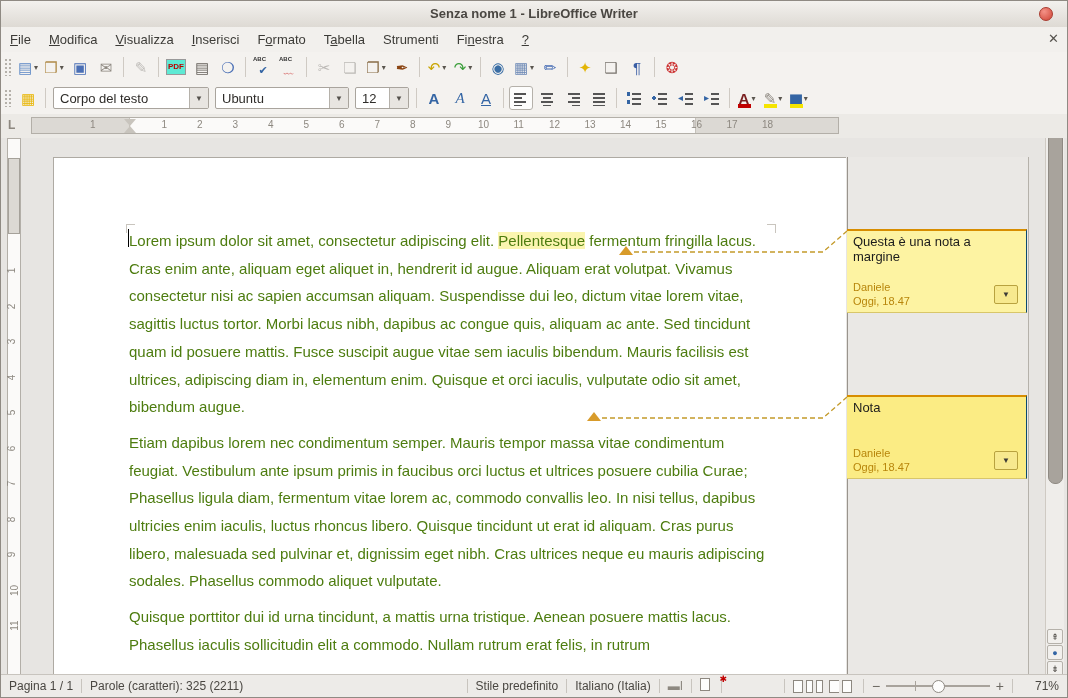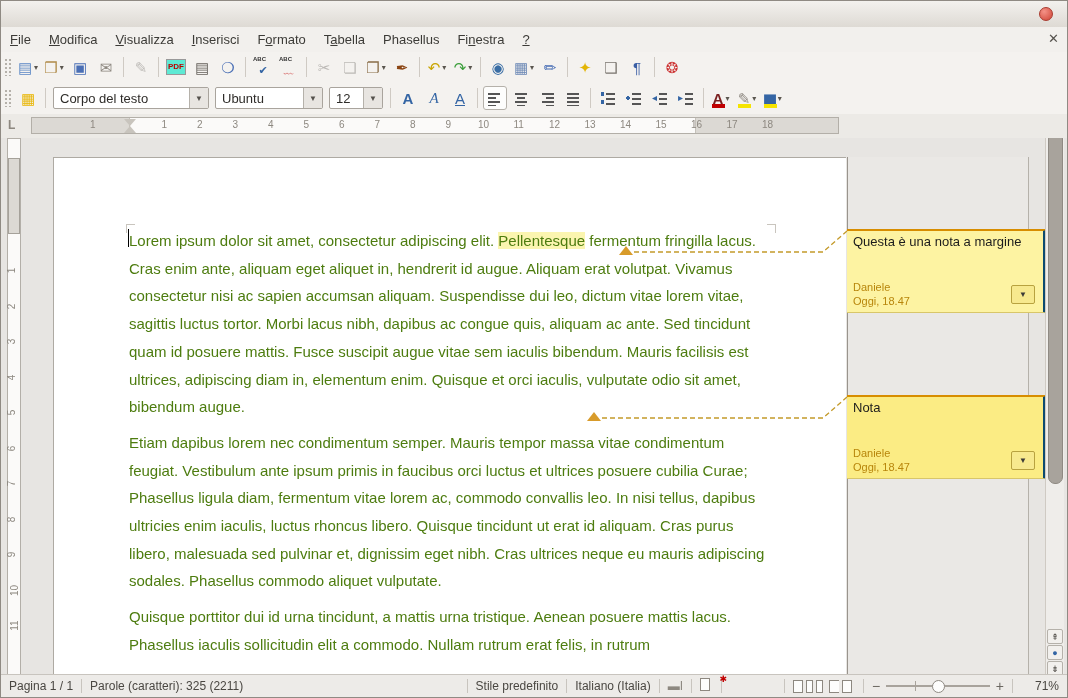--- a/index.html
+++ b/index.html
@@ -92,22 +92,22 @@
     border:1px solid #aeaaa3;border-right:none;box-sizing:border-box;}
   .textblock{position:absolute;left:75px;top:69px;width:645px;font-size:15px;line-height:27.7px;color:#4d7c0f;}
   .textblock p{margin:0 0 8px 0;}
   .hl{background:#fbf5b0;}
   .cursor{position:absolute;left:74px;top:71px;width:1px;height:18px;background:#000;}
   .corner{position:absolute;width:8px;height:8px;}
   .corner.tl{left:72px;top:66px;border-left:1px solid #c9c5be;border-top:1px solid #c9c5be;}
   .corner.tr{left:713px;top:66px;border-right:1px solid #c9c5be;border-top:1px solid #c9c5be;}
   .rail{position:absolute;left:846px;top:19px;width:182px;height:520px;background:#eae8e5;
     border-left:1px solid #99948d;border-right:1px solid #b5b1aa;box-sizing:border-box;}
-  .note{position:absolute;left:846px;width:202px;height:84px;box-sizing:border-box;
-    border-top:2px solid #d78d00;border-right:6px solid #0c4a6e;border-bottom:1px solid #d8c66a;padding:3px 6px;}
+  .note{position:absolute;left:846px;width:180px;height:84px;box-sizing:border-box;
+    border-top:2px solid #d78d00;border-right:1px solid #0c4a6e;border-bottom:1px solid #d8c66a;padding:3px 6px;}
   .note1{top:91px;background:#fdf3a2;}
   .note2{top:257px;background:#fbec84;}
   .note .ntext{font-size:13px;color:#1c1c1c;}
   .note .nmeta{position:absolute;left:6px;bottom:4px;font-size:11px;line-height:14px;color:#b8860b;}
   .note .nbtn{position:absolute;right:8px;bottom:8px;width:22px;height:17px;background:#f7e98e;
     border:1px solid #b8a23f;border-radius:2px;display:flex;align-items:center;justify-content:center;
     font-size:8px;color:#3c3b37;}
   .overlay{position:absolute;left:0;top:0;width:1068px;height:539px;pointer-events:none;}
   
   .vscroll{position:absolute;right:3px;top:0;width:18px;height:539px;background:#efedea;border-left:1px solid #cfcac3;}
@@ -134,32 +134,33 @@
   .zthumb{position:absolute;left:44%;top:-5px;width:11px;height:11px;border-radius:50%;
     background:#fdfdfc;border:1px solid #8f8a83;}
   .zpm{font-size:14px;color:#6b6761;}
 </style>
 </head>
 <body>
 
 <div class="window">
 
   <div class="titlebar">
+    <div class="title">Senza nome 1 - LibreOffice Writer</div>
     <div class="winbtn"></div>
   </div>
 
   <div class="menubar">
     <span style="display:flex;">
         <span class="menu-item"><u>F</u>ile</span>
         <span class="menu-item"><u>M</u>odifica</span>
         <span class="menu-item"><u>V</u>isualizza</span>
         <span class="menu-item"><u>I</u>nserisci</span>
         <span class="menu-item">F<u>o</u>rmato</span>
         <span class="menu-item">T<u>a</u>bella</span>
-        <span class="menu-item">Phasellus</span>
+        <span class="menu-item">Strumenti</span>
         <span class="menu-item">Fi<u>n</u>estra</span>
         <span class="menu-item"><u>?</u></span>
       </span>
     <span class="doc-close">✕</span>
   </div>
 
   <div class="toolbar tb1">
     <span class="grip"></span>
     <span style="display:flex;align-items:center;">
         <span class="tbtn">
@@ -254,21 +255,21 @@
     <span class="grip"></span>
     <span style="display:flex;align-items:center;">
         <span class="tbtn">
           <span class="g" style="color: rgb(232, 181, 0);">▦</span>
         </span>
         <span class="tsep"></span>
         <span class="combo" style="width: 156px;">
           <span class="cval">Corpo del testo</span>
           <span class="cbt">▼</span>
         </span>
-        <span class="combo" style="width: 108px;">
+        <span class="combo" style="width: 134px;">
           <span class="cval">Ubuntu</span>
           <span class="cbt">▼</span>
         </span>
         <span class="combo" style="width: 54px;">
           <span class="cval">12</span>
           <span class="cbt">▼</span>
         </span>
         <span class="tsep"></span>
         <span class="tbtn">
           <span class="g b" style="color: rgb(52, 101, 164);">A</span>

